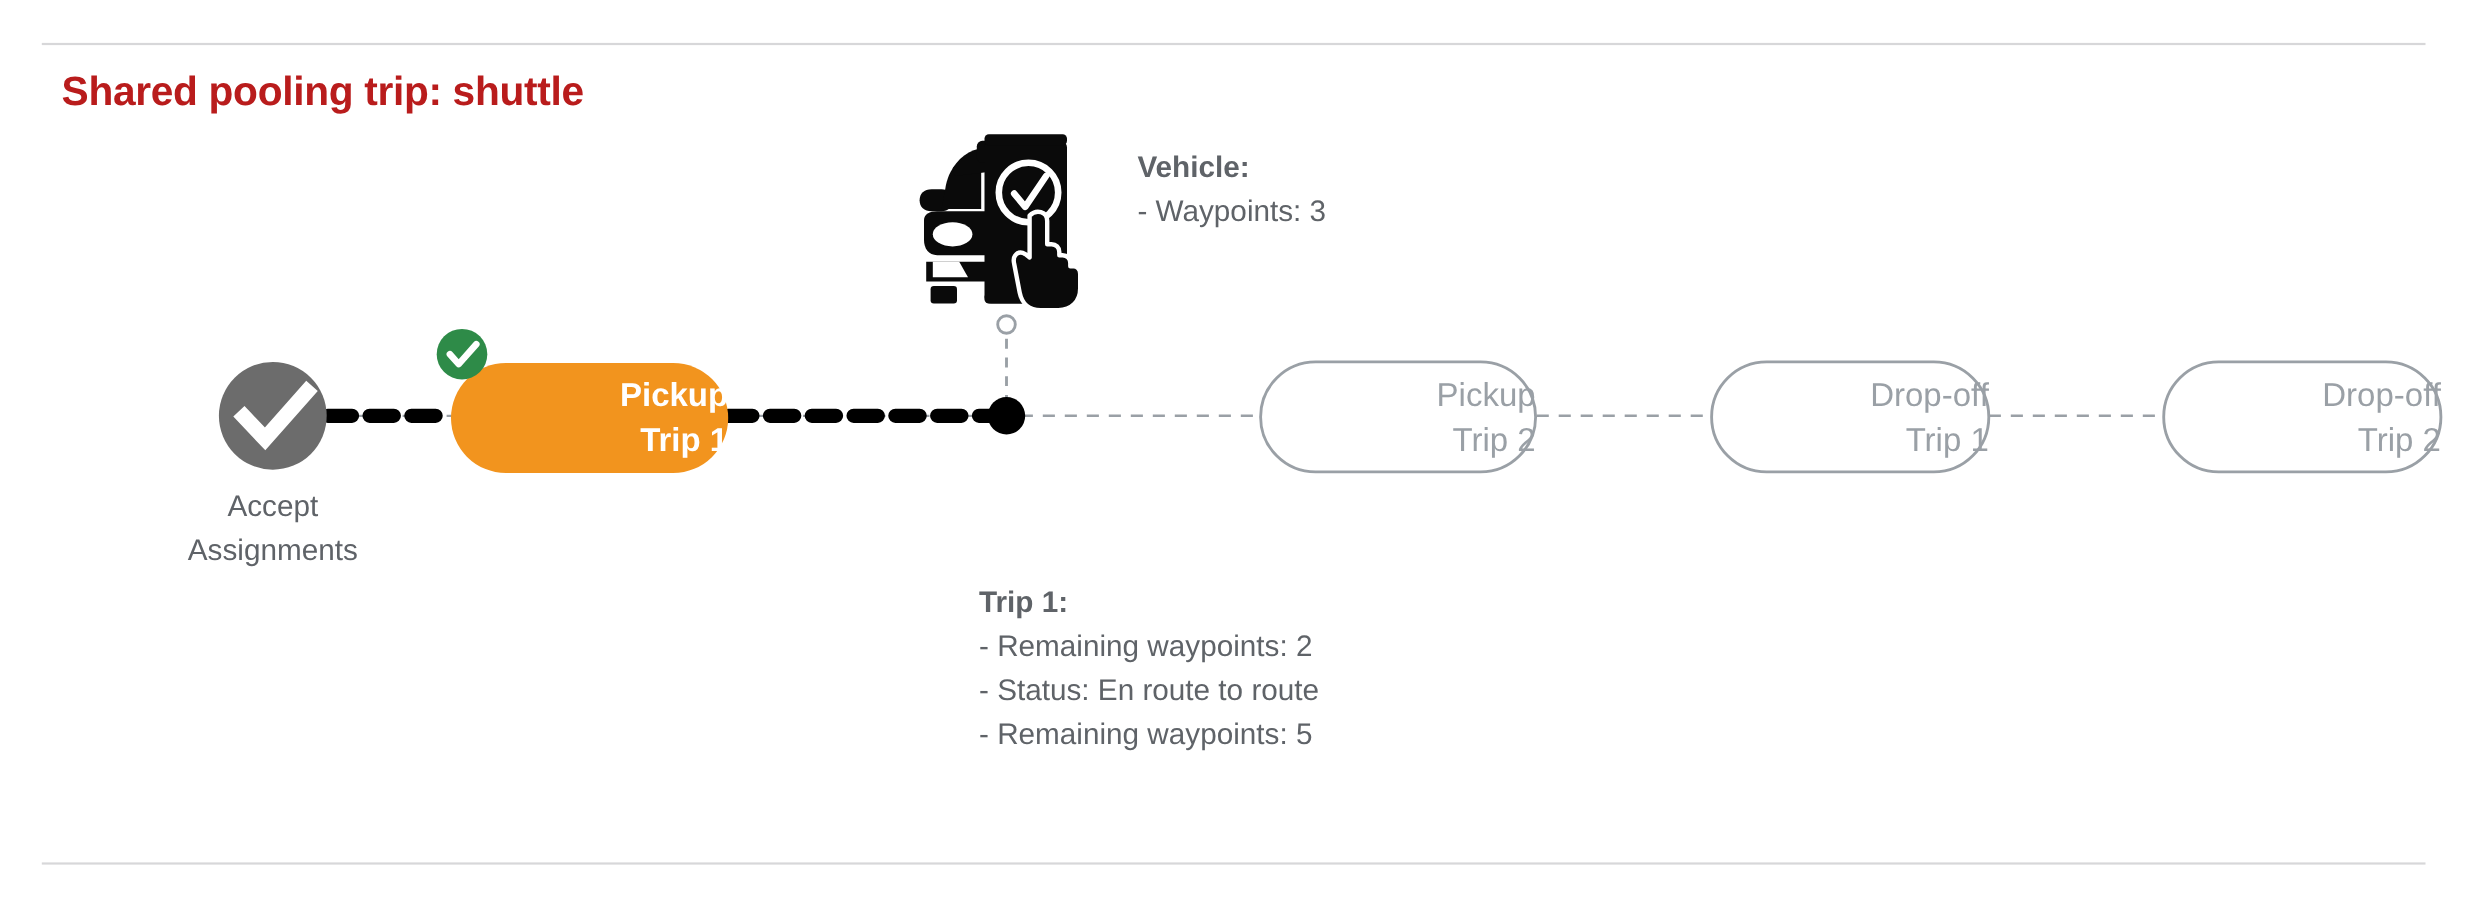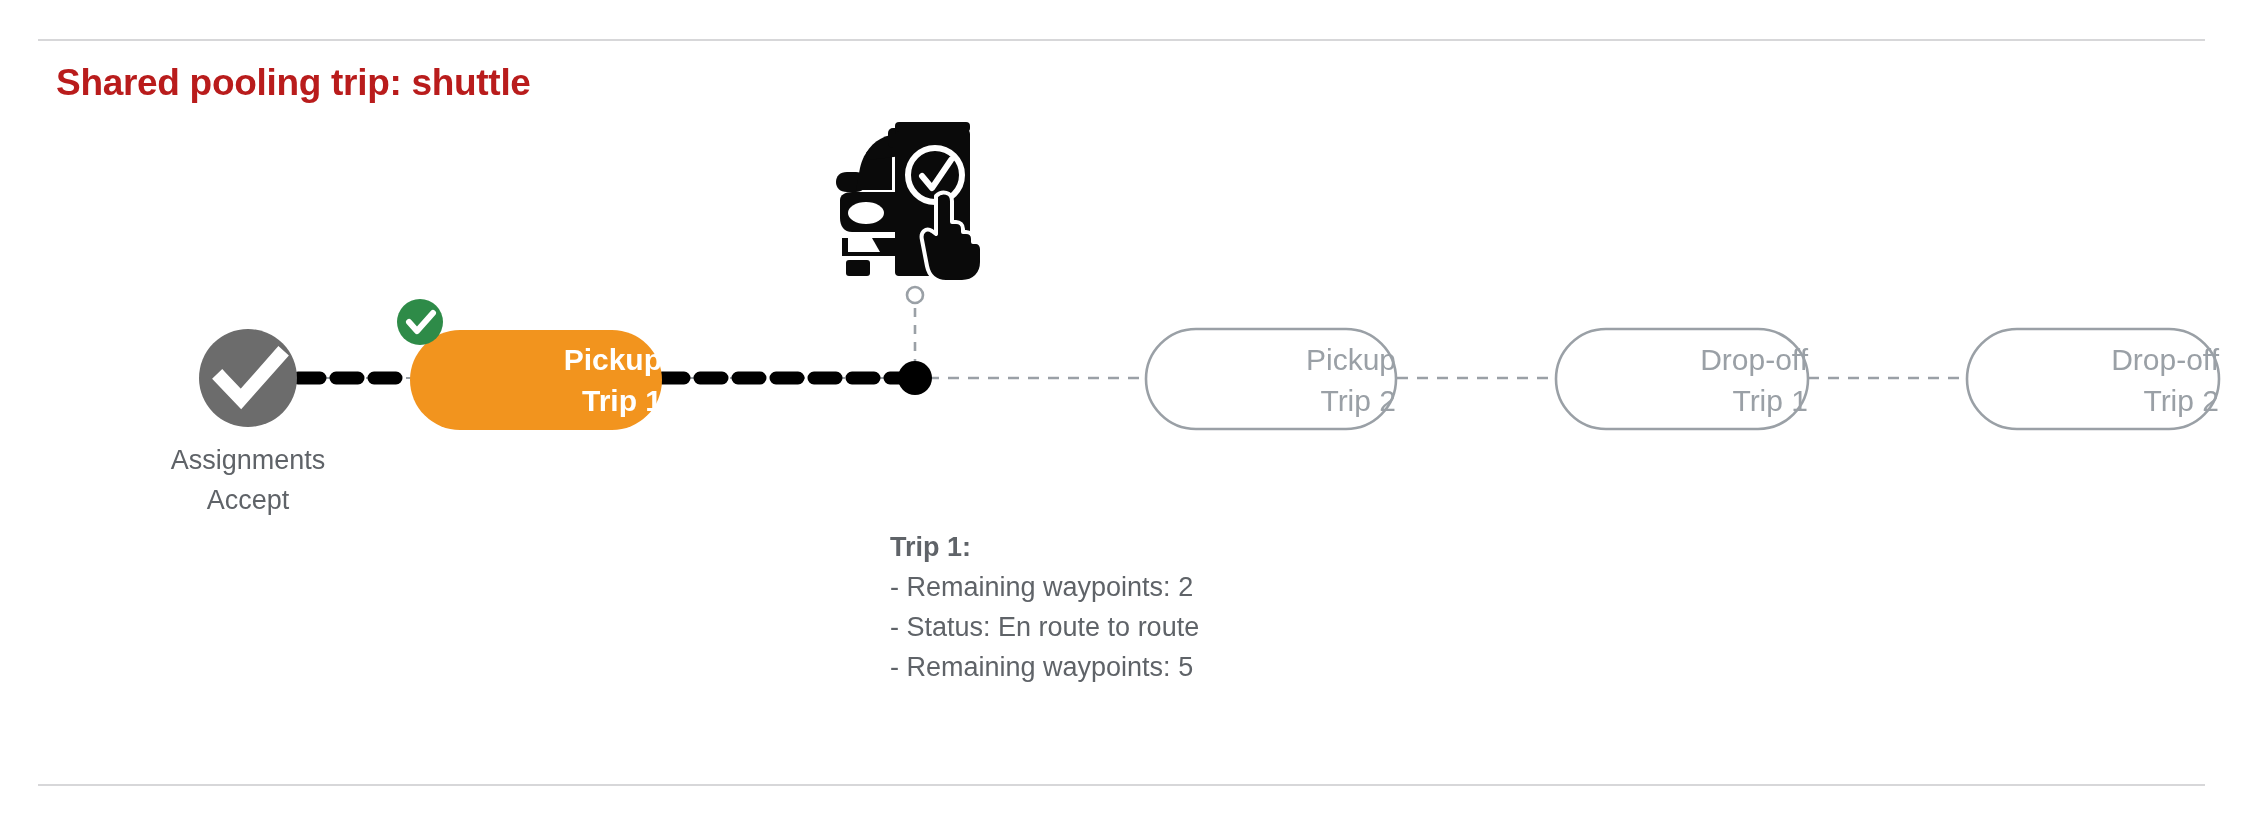--- a/index.html
+++ b/index.html
@@ -184,22 +184,22 @@
                C982 274 974 282 962 282
                L946 282
                C936 282 929 276 927 266
                L922 240
                C920 232 926 227 932 231
                L936 234 Z" fill="#0A0A0A" stroke="#FFFFFF" stroke-width="4" stroke-linejoin="round"></path>
     </g>
   </svg>
 
   <div class="node-caption" style="left:88px; top:440px; width:320px;">
+    <div>Accept</div>
     <div>Assignments</div>
-    <div>Accept</div>
   </div>
 
   <div class="pill-label active" style="left:410px; top:339px; width:252px;">
     <div>Pickup</div>
     <div>Trip 1</div>
   </div>
 
   <div class="pill-label inactive" style="left:1146px; top:339px; width:250px;">
     <div>Pickup</div>
     <div>Trip 2</div>
@@ -208,20 +208,26 @@
   <div class="pill-label inactive" style="left:1556px; top:339px; width:252px;">
     <div>Drop-off</div>
     <div>Trip 1</div>
   </div>
 
   <div class="pill-label inactive" style="left:1967px; top:339px; width:252px;">
     <div>Drop-off</div>
     <div>Trip 2</div>
   </div>
 
+  <div class="info-block" id="vehicle-info">
+    <div>
+      <span class="hdr">Vehicle</span><span class="hdr">:</span>
+    </div>
+    <div>- Waypoints: 3</div>
+  </div>
 
   <div class="info-block" id="trip-info">
     <div>
       <span class="hdr">Trip 1</span><span class="hdr">:</span>
     </div>
     <div>- Remaining waypoints: 2</div>
     <div>- Status:  En route to route</div>
     <div>- Remaining waypoints: 5</div>
   </div>
 

